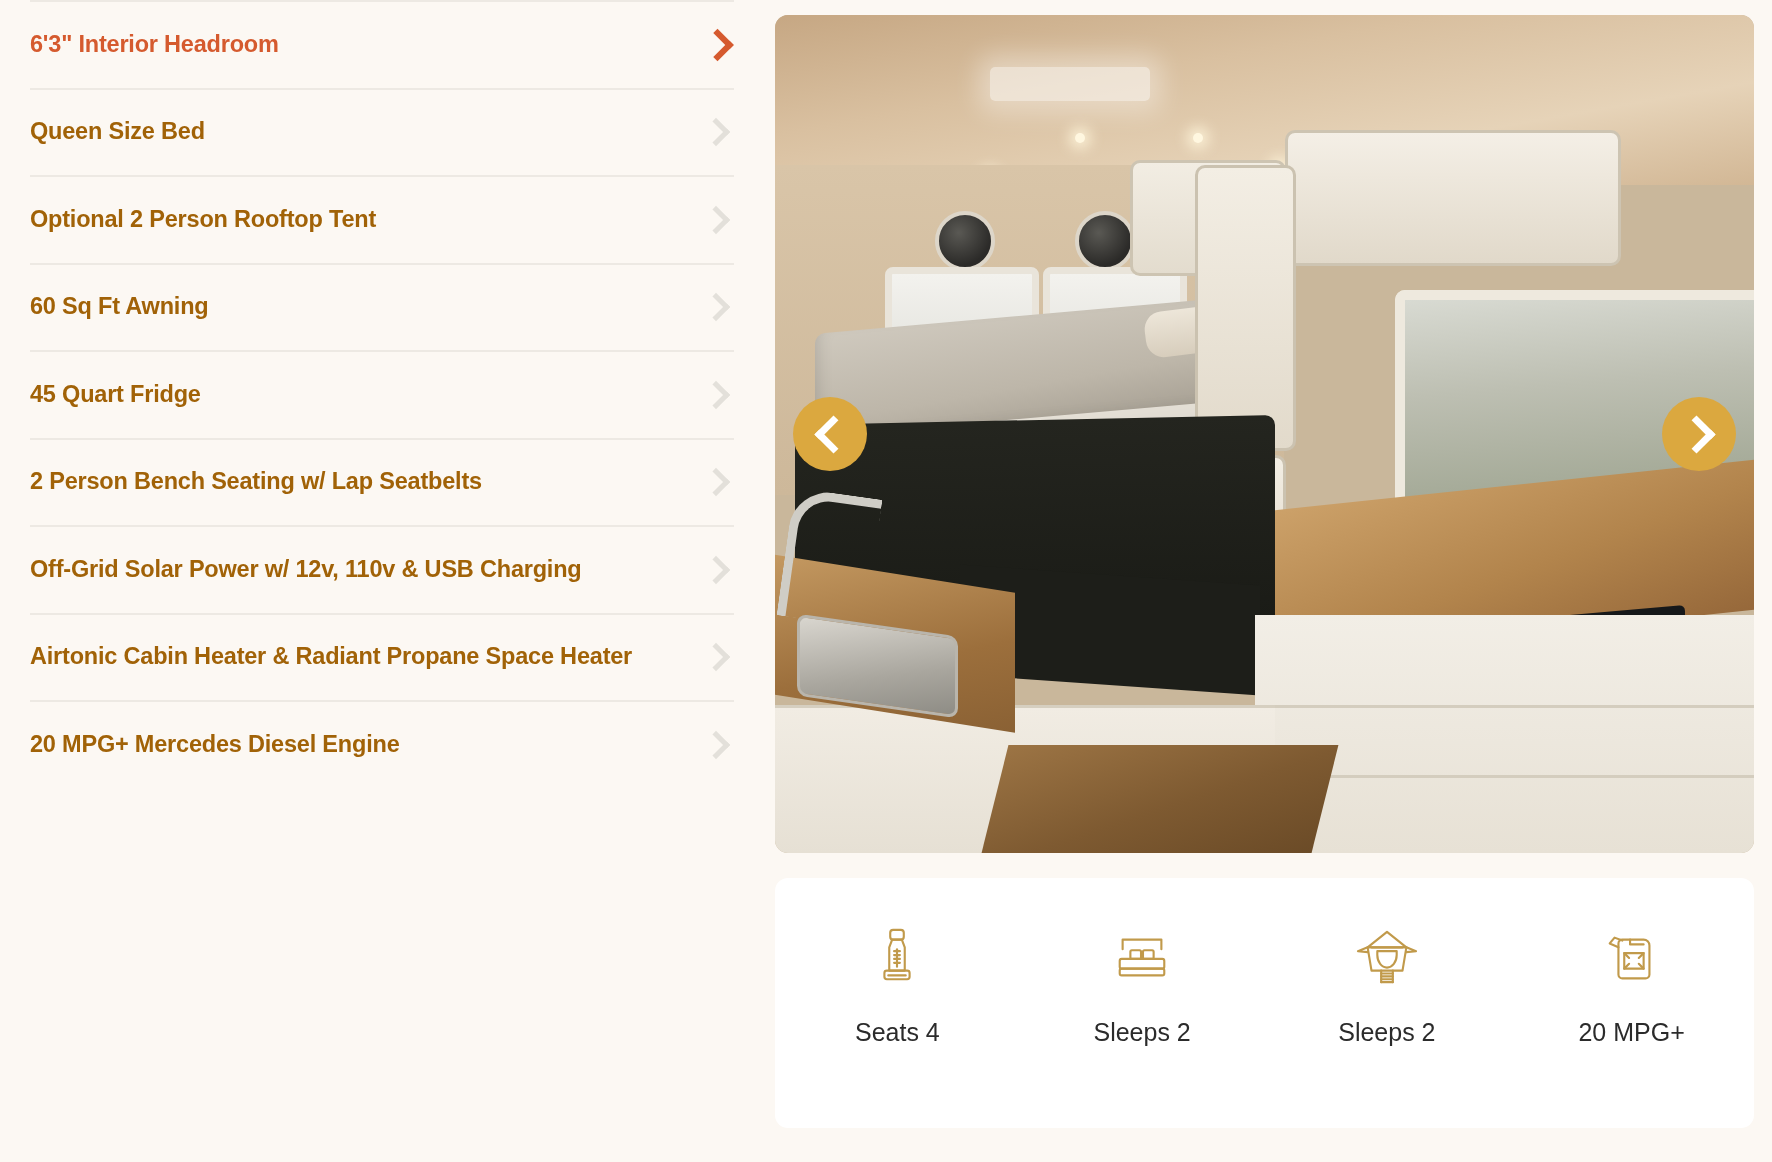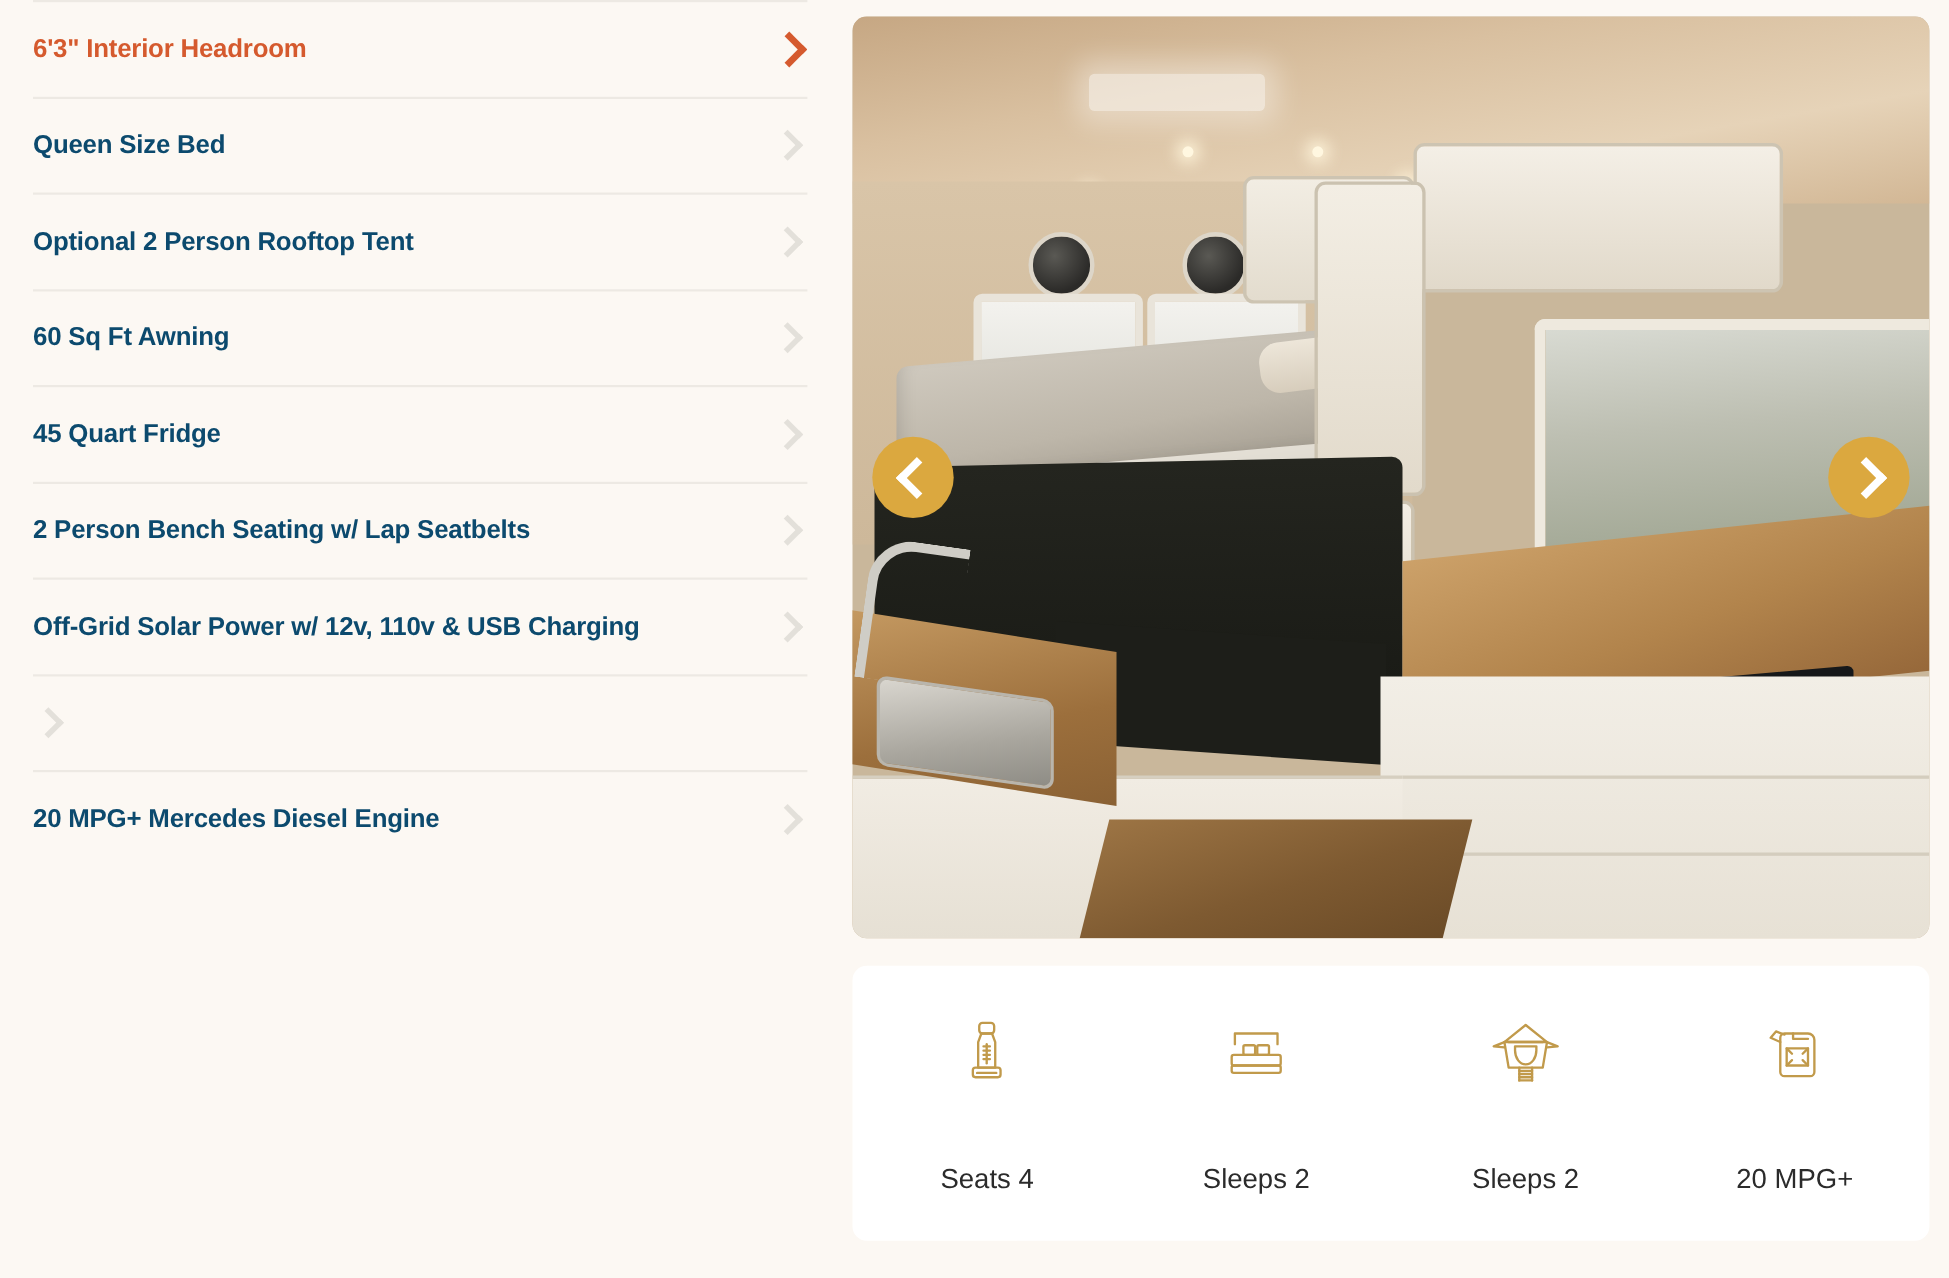--- a/index.html
+++ b/index.html
@@ -47,21 +47,21 @@
     border-top: 2px solid #EDE9E3;
     cursor: pointer;
   }
   .feature-row:first-child {
     border-top: 2px solid #EDE9E3;
   }
   .feature-label {
     font-size: 23.5px;
     font-weight: bold;
     letter-spacing: -0.2px;
-    color: #0c4a6e;
+    color: #a16207;
     line-height: 1.1;
     white-space: nowrap;
   }
   .feature-row.active .feature-label {
     color: #D55A2E;
   }
   .chev {
     flex: 0 0 auto;
     width: 28px;
     height: 36px;
@@ -296,21 +296,20 @@
     align-items: flex-start;
     justify-content: space-around;
     padding-top: 42px;
     box-sizing: border-box;
   }
   .spec-item {
     display: flex;
     flex-direction: column;
     align-items: center;
     width: 220px;
-    gap: 40px;
   }
   .spec-icon { height: 74px; display:flex; align-items:center; justify-content:center; }
   .spec-label {
     margin-top: 24px;
     font-size: 25px;
     color: #2B2B2B;
     font-family: "Liberation Sans", sans-serif;
     white-space: nowrap;
   }
 </style>
@@ -343,20 +342,21 @@
         </li>
         <li class="feature-row">
           <span class="feature-label">2 Person Bench Seating w/ Lap Seatbelts</span>
           <span class="chev"></span>
         </li>
         <li class="feature-row">
           <span class="feature-label">Off-Grid Solar Power w/ 12v, 110v &amp; USB Charging</span>
           <span class="chev"></span>
         </li>
         <li class="feature-row">
+          <span class="feature-label">Airtonic Cabin Heater &amp; Radiant Propane Space Heater</span>
           <span class="chev"></span>
         </li>
         <li class="feature-row">
           <span class="feature-label">20 MPG+ Mercedes Diesel Engine</span>
           <span class="chev"></span>
         </li>
       </ul>
   </div>
 
   <div class="right-col">

